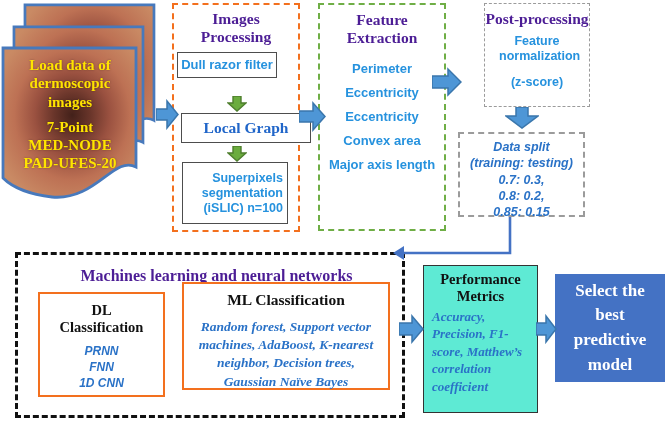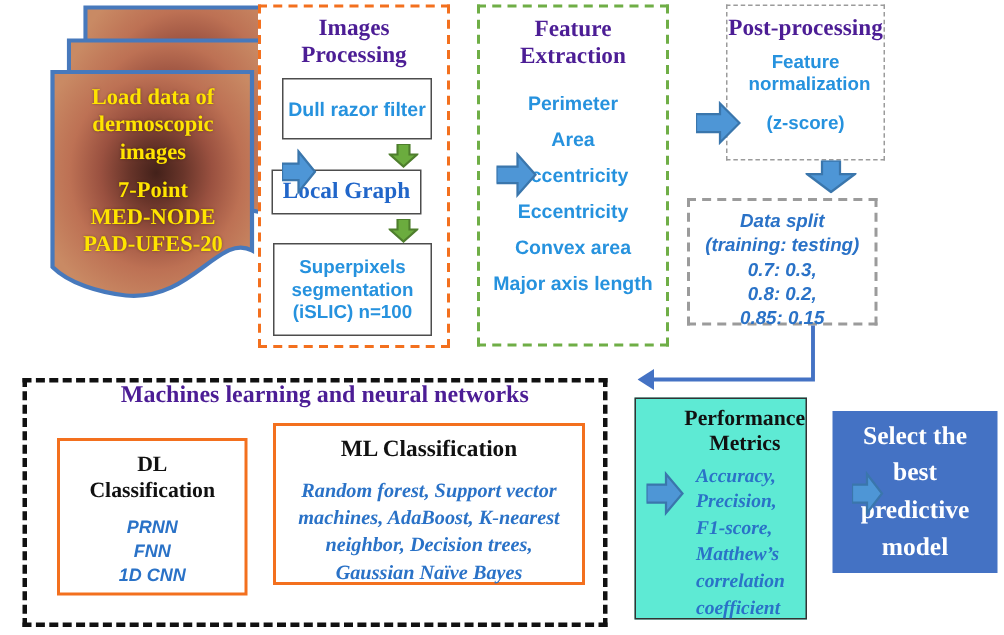--- a/index.html
+++ b/index.html
@@ -1,18 +1,18 @@
 <!DOCTYPE html>
 <html><head>
 <meta charset="utf-8">
 <style>
   html,body{margin:0;padding:0;background:#ffffff;}
   #canvas{position:relative;width:669px;height:423px;background:#ffffff;overflow:hidden;
           font-family:"Liberation Serif",serif;}
-  .abs{position:absolute;padding-left:32px;}
+  .abs{position:absolute;}
   
   .panel{position:absolute;background:#ffffff;box-sizing:border-box;}
   .panel.orange{border:2px dashed #F3701E;}
   .panel.green{border:2px dashed #6FAE46;}
   .panel.gray{border:2px dashed #9B9B9B;}
   .panel.black{border:3px dashed #111111;}
   .panel-title{font-weight:bold;color:#4c1d95;text-align:center;font-size:15.5px;line-height:1.15;}
   
   .inner-box{position:absolute;background:#fff;border:1.5px solid #4d4d4d;box-sizing:border-box;
              display:flex;align-items:center;justify-content:center;text-align:center;}
@@ -60,45 +60,44 @@
       <div style="height:7px;"></div>
       <div>7-Point</div>
       <div>MED-NODE</div>
       <div>PAD-UFES-20</div>
     </div>
   </div>
 
   <div class="panel orange" style="left:172px;top:3px;width:128px;height:229px;">
     <div class="panel-title" style="margin-top:5px;padding:0 14px;">Images Processing</div>
   </div>
-  <div class="inner-box" style="left:188px;top:52px;width:100px;height:41px;">
+  <div class="inner-box" style="left:177px;top:52px;width:100px;height:26px;">
     <span class="blue-sans" style="font-size:13px;line-height:1.2;">Dull razor filter</span>
   </div>
   <div class="abs" style="left:227px;top:96px;">
     <svg width="20" height="16" viewBox="0 0 20 16">
         <polygon points="6,0 14,0 14,7 19,7 10,15 1,7 6,7" fill="#6BAC3E" stroke="#4E7E2D" stroke-width="1.4"></polygon>
       </svg>
   </div>
-  <div class="inner-box" style="left:181px;top:113px;width:100px;height:30px;">
+  <div class="inner-box" style="left:181px;top:113px;width:130px;height:30px;">
     <span class="blue-serif" style="font-size:15.5px;">Local Graph</span>
   </div>
   <div class="abs" style="left:227px;top:146px;">
     <svg width="20" height="16" viewBox="0 0 20 16">
         <polygon points="6,0 14,0 14,7 19,7 10,15 1,7 6,7" fill="#6BAC3E" stroke="#4E7E2D" stroke-width="1.4"></polygon>
       </svg>
   </div>
-  <div class="inner-box" style="left:182px;top:162px;width:106px;height:62px;">
+  <div class="inner-box" style="left:182px;top:162px;width:106px;height:62px;text-align:right;">
     <span class="blue-sans" style="font-size:12.5px;line-height:1.2;padding:0 4px;">Superpixels segmentation (iSLIC) n=100</span>
   </div>
 
   <div class="panel green" style="left:318px;top:3px;width:128px;height:228px;">
     <div class="panel-title" style="margin-top:6px;padding:0 18px;">Feature Extraction</div>
     <div class="blue-sans centered" style="margin-top:14px;font-size:13px;">
       <div style="margin-bottom:9px;">Perimeter</div>
-      <div style="margin-bottom:9px;">Area</div>
       <div style="margin-bottom:9px;">Eccentricity</div>
       <div style="margin-bottom:9px;">Eccentricity</div>
       <div style="margin-bottom:9px;">Convex area</div>
       <div>Major axis length</div>
     </div>
   </div>
 
   <div class="panel gray" style="left:484px;top:3px;width:106px;height:104px;border-width:1.5px;">
     <div class="panel-title" style="margin-top:6px;">Post-processing</div>
     <div class="blue-sans centered" style="margin-top:6px;font-size:12.5px;line-height:1.25;padding:0 14px;">Feature normalization</div>
@@ -107,21 +106,21 @@
 
   <div class="panel gray" style="left:458px;top:132px;width:127px;height:85px;">
     <div class="blue-ital-sans centered" style="margin-top:5px;font-size:12.5px;line-height:1.3;">Data split</div>
     <div class="blue-ital-sans centered" style="font-size:12.5px;line-height:1.3;">(training: testing)</div>
     <div class="blue-ital-sans centered" style="font-size:12.5px;line-height:1.3;">0.7: 0.3,</div>
     <div class="blue-ital-sans centered" style="font-size:12.5px;line-height:1.3;">0.8: 0.2,</div>
     <div class="blue-ital-sans centered" style="font-size:12.5px;line-height:1.3;">0.85: 0.15</div>
   </div>
 
   <div class="panel black" style="left:15px;top:252px;width:390px;height:166px;">
-    <div class="panel-title" style="margin-top:0;font-size:16px;padding-left:13px;">Machines learning and neural networks</div>
+    <div class="panel-title" style="margin-top:12px;font-size:16px;padding-left:13px;">Machines learning and neural networks</div>
   </div>
   <div class="orange-box" style="left:38px;top:292px;width:127px;height:105px;">
     <div class="black-serif centered" style="margin:8px auto 0;font-size:14.5px;line-height:1.2;max-width:100px;">DL Classification</div>
     <div class="blue-ital-sans centered" style="margin-top:6px;font-size:12px;line-height:1.35;">
       <div>PRNN</div>
       <div>FNN</div>
       <div>1D CNN</div>
     </div>
   </div>
   <div class="orange-box" style="left:182px;top:282px;width:208px;height:108px;">

